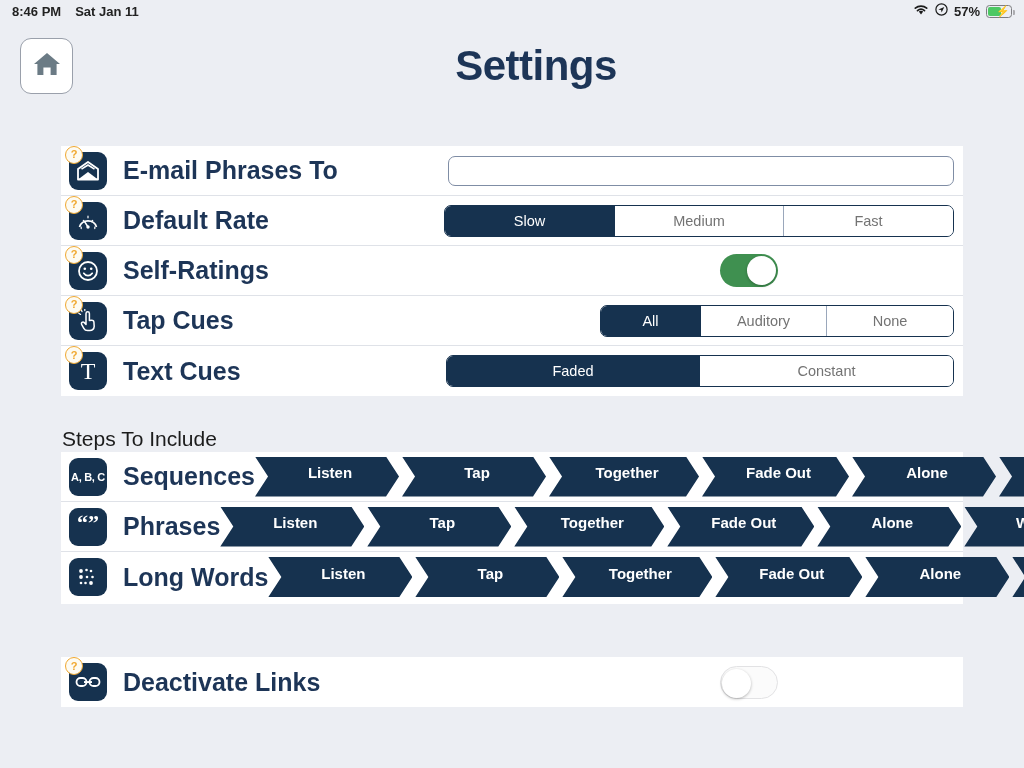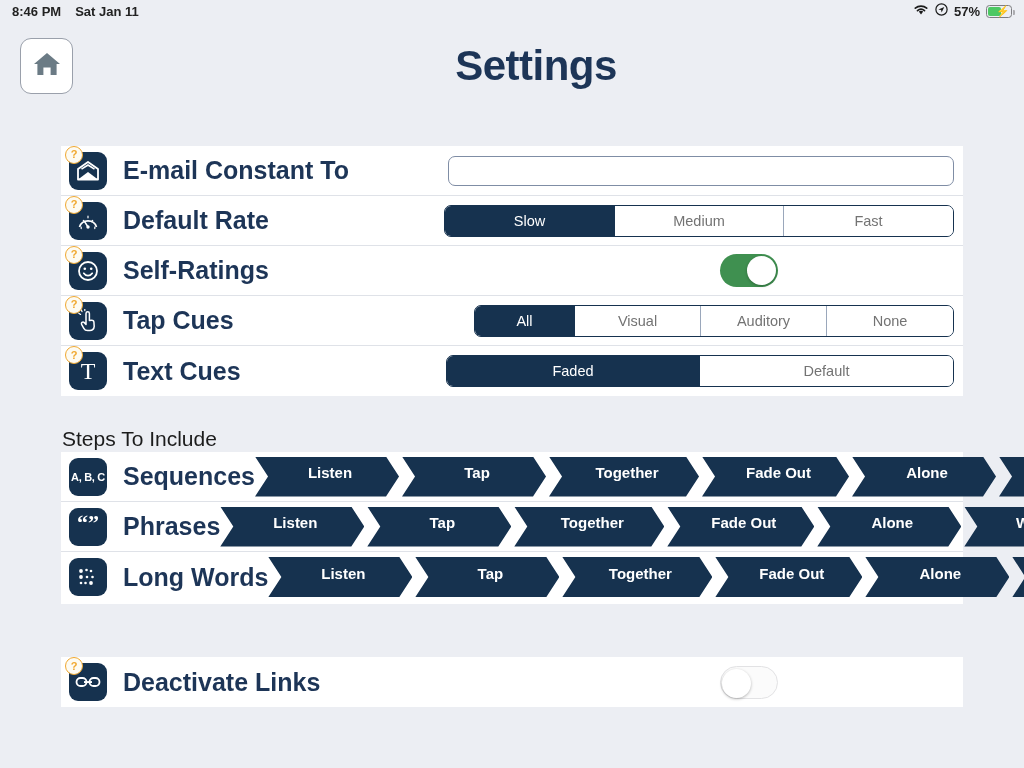--- a/index.html
+++ b/index.html
@@ -183,21 +183,21 @@
       <div class="icon-wrap">
         <div class="help-badge">?</div>
         <div class="icon-box">
           <svg width="24" height="20" viewBox="0 0 24 20">
             <path d="M2 8 L12 1 L22 8 L22 18.5 L2 18.5 Z" fill="none" stroke="#fff" stroke-width="1.8" stroke-linejoin="round"></path>
             <path d="M2 18.5 L12 11 L22 18.5 Z" fill="#fff"></path>
             <path d="M5.5 8.2 L12 4 L18.5 8.2" fill="none" stroke="#fff" stroke-width="1.6" stroke-linejoin="round"></path>
           </svg>
         </div>
       </div>
-      <div class="row-label">E-mail Constant To</div>
+      <div class="row-label">E-mail Phrases To</div>
       <div class="row-control">
         <input class="email-input" type="text" placeholder="" style="">
       </div>
     </div>
 
     <div class="row">
       <div class="icon-wrap">
         <div class="help-badge">?</div>
         <div class="icon-box">
           <svg width="24" height="20" viewBox="0 0 24 20">
@@ -247,39 +247,38 @@
                      L17.2 17.4 A4.6 4.6 0 0 1 12.8 21.6 L10.6 21.6 A4.4 4.4 0 0 1 6.8 19.3 L4.6 15.4
                      A1.6 1.6 0 0 1 7 13.4 L9 15.4 Z" fill="none" stroke="#fff" stroke-width="1.5" stroke-linejoin="round"></path>
             <path d="M3.6 5.4 L1.8 4.2 M5 2.6 L4.4 0.9 M7.8 1.6 L7.8 0" stroke="#fff" stroke-width="1.2" stroke-linecap="round"></path>
           </svg>
         </div>
       </div>
       <div class="row-label">Tap Cues</div>
       <div class="row-control">
         <div class="segmented" id="seg-tap">
             <div class="seg active" style="width: 100px;">All</div>
-            <div class="seg" style="width: 126px;">Visual</div>
             <div class="seg" style="width: 126px;">Auditory</div>
             <div class="seg" style="width: 126px;">None</div>
           </div>
       </div>
     </div>
 
     <div class="row">
       <div class="icon-wrap">
         <div class="help-badge">?</div>
         <div class="icon-box">
           <span class="icon-tserif">T</span>
         </div>
       </div>
       <div class="row-label">Text Cues</div>
       <div class="row-control">
         <div class="segmented" id="seg-text">
             <div class="seg active" style="width: 253px;">Faded</div>
-            <div class="seg" style="width: 253px;">Default</div>
+            <div class="seg" style="width: 253px;">Constant</div>
           </div>
       </div>
     </div>
 
   </div>
 
   <div class="steps-title">Steps To Include</div>
 
   <div class="card" id="card-steps">
 

